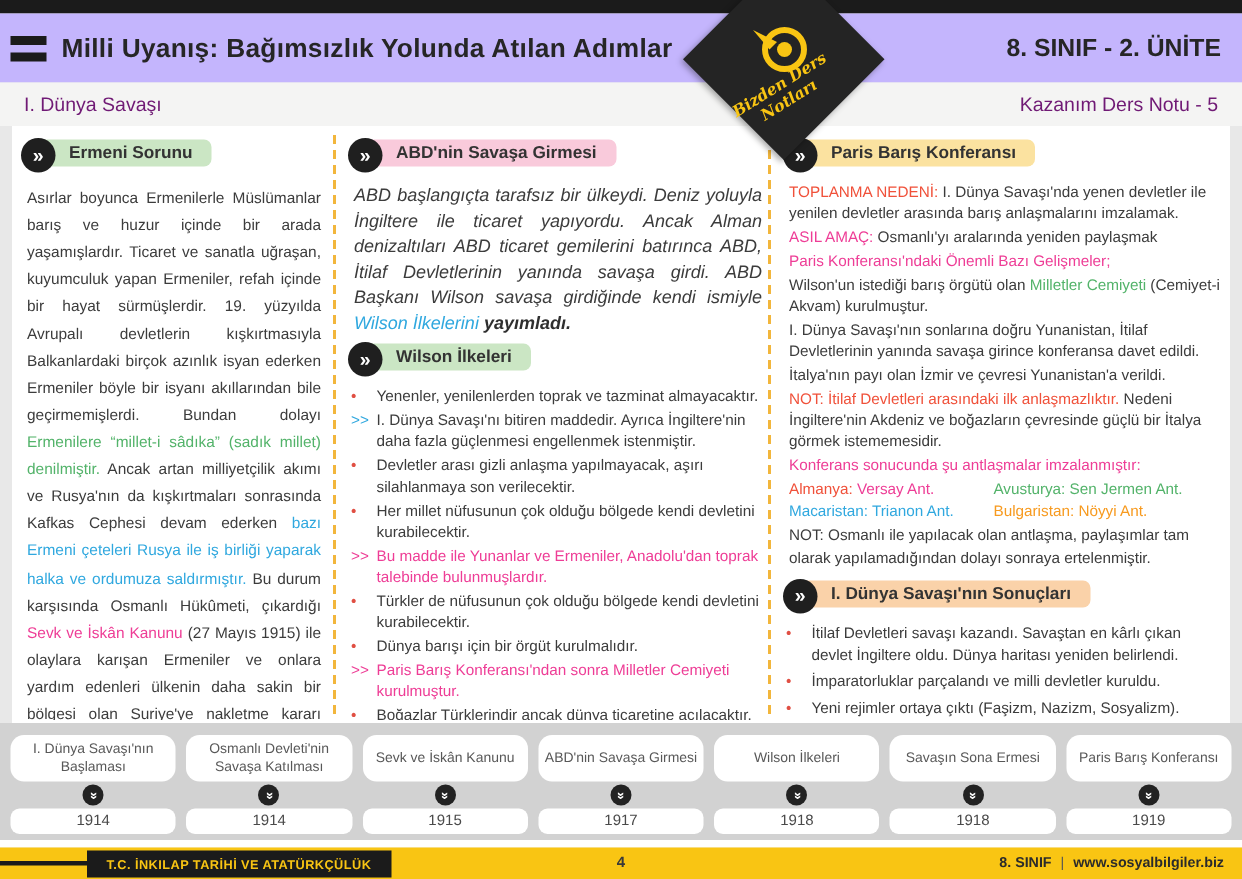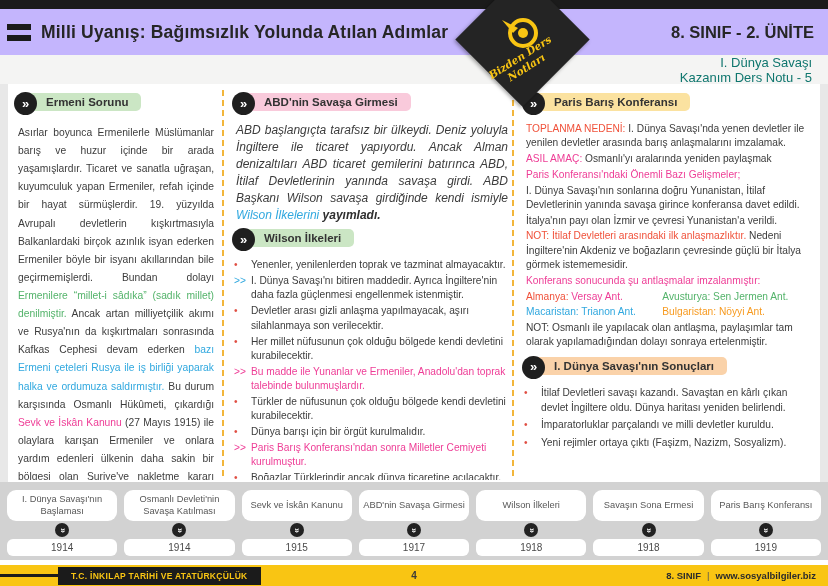--- a/index.html
+++ b/index.html
@@ -8,22 +8,22 @@
 
   
   .top-strip{position:absolute;top:0;left:0;right:0;height:9px;background:#1b1b1b;}
   .band-yellow{position:absolute;top:9px;left:0;right:0;height:46px;background:#c4b5fd;
                display:flex;align-items:center;}
   .title-bars{width:24px;height:17px;margin-left:7px;border-top:6px solid #1b1b1b;
               border-bottom:6px solid #1b1b1b;box-sizing:border-box;}
   .hdr-title{margin-left:10px;font-size:17.5px;font-weight:700;color:#262626;letter-spacing:.2px;}
   .hdr-unit{position:absolute;right:14px;font-size:16.5px;font-weight:700;color:#262626;}
   .band-sub{position:absolute;top:55px;left:0;right:0;height:29px;background:#f4f4f3;
-            display:flex;align-items:flex-end;justify-content:space-between;padding:0 16px;
-            box-sizing:border-box;color:#0f766e;font-size:13px;flex-direction:column;}
+            display:flex;align-items:center;justify-content:space-between;padding:0 16px;
+            box-sizing:border-box;color:#701a75;font-size:13px;}
   
   .badge-shape{position:absolute;left:475px;top:-8px;width:95px;height:95px;background:#242424;
                transform:rotate(45deg);z-index:6;box-shadow:0 2px 4px rgba(0,0,0,.35);}
   .badge-icon{position:absolute;left:501px;top:12px;width:40px;height:40px;z-index:7;}
   .badge-text{position:absolute;left:477px;top:50px;width:92px;z-index:7;color:#f9c513;
               font-family:"DejaVu Serif",serif;font-style:italic;font-weight:700;
               font-size:10.5px;line-height:1.15;text-align:center;transform:rotate(-32deg);}
 
   
   .content{position:absolute;top:84px;left:8px;right:8px;bottom:104px;background:#ffffff;}
@@ -183,20 +183,21 @@
     </div>
 
     <div class="col col3">
       <div class="shead">
         <span class="circ">»</span>
         <span class="bar yellow">Paris Barış Konferansı</span>
       </div>
       <p class="para"><span class="sg-r">TOPLANMA NEDENİ:</span><span class="sg-d"> I. Dünya Savaşı'nda yenen devletler ile yenilen devletler arasında barış anlaşmalarını imzalamak.</span></p>
       <p class="para"><span class="sg-m">ASIL AMAÇ:</span><span class="sg-d"> Osmanlı'yı aralarında yeniden paylaşmak</span></p>
       <p class="para"><span class="sg-m">Paris Konferansı'ndaki Önemli Bazı Gelişmeler;</span></p>
+      <p class="para"><span class="sg-d">Wilson'un istediği barış örgütü olan </span><span class="sg-g">Milletler Cemiyeti</span><span class="sg-d"> (Cemiyet-i Akvam) kurulmuştur.</span></p>
       <p class="para"><span class="sg-d">I. Dünya Savaşı'nın sonlarına doğru Yunanistan, İtilaf Devletlerinin yanında savaşa girince konferansa davet edildi.</span></p>
       <p class="para"><span class="sg-d">İtalya'nın payı olan İzmir ve çevresi Yunanistan'a verildi.</span></p>
       <p class="para"><span class="sg-r">NOT: İtilaf Devletleri arasındaki ilk anlaşmazlıktır.</span><span class="sg-d"> Nedeni İngiltere'nin Akdeniz ve boğazların çevresinde güçlü bir İtalya görmek istememesidir.</span></p>
       <p class="para"><span class="sg-m">Konferans sonucunda şu antlaşmalar imzalanmıştır:</span></p>
       <div class="treaty">
         <span><span class="sg-r">Almanya:</span><span class="sg-m"> Versay Ant.</span></span>
         <span><span class="sg-g">Avusturya:</span><span class="sg-g"> Sen Jermen Ant.</span></span>
         <span><span class="sg-b">Macaristan:</span><span class="sg-b"> Trianon Ant.</span></span>
         <span><span class="sg-o">Bulgaristan:</span><span class="sg-o"> Nöyyi Ant.</span></span>
       </div>

